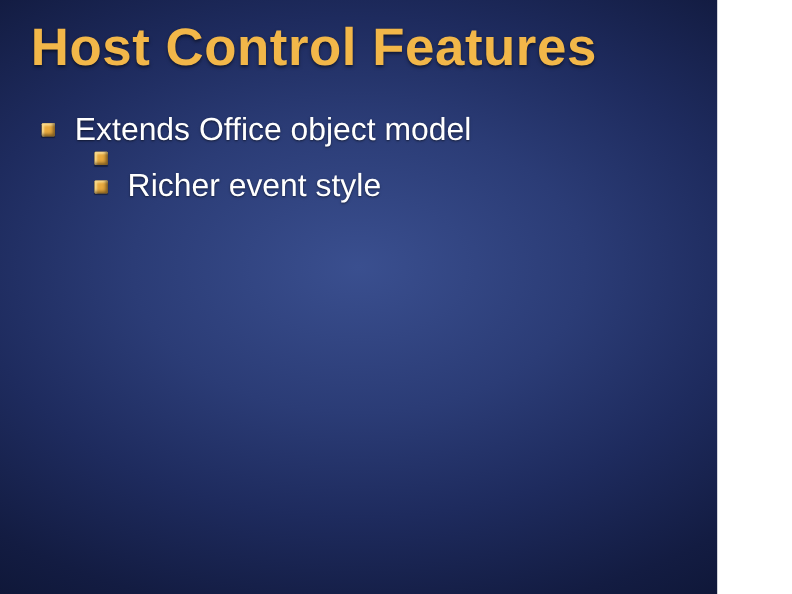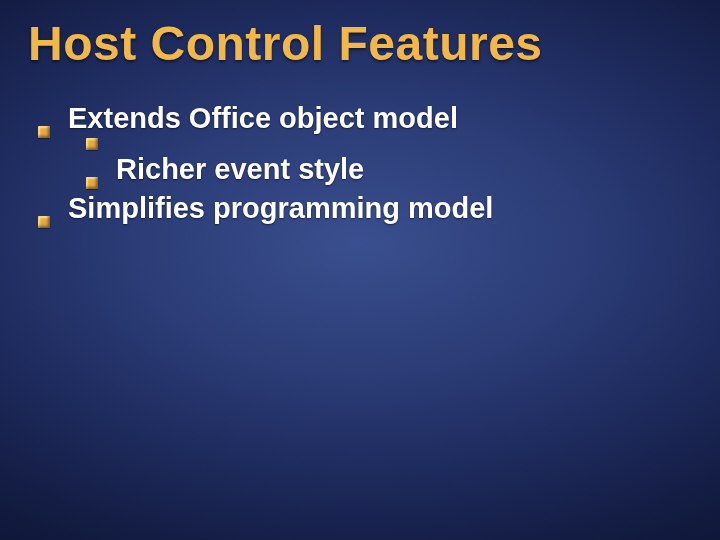--- a/index.html
+++ b/index.html
@@ -4,21 +4,21 @@
 <style>
   html, body {
     margin: 0;
     padding: 0;
     width: 720px;
     height: 540px;
     overflow: hidden;
     font-family: Arial, Helvetica, sans-serif;
   }
   .slide {
-    width: 720px;
+    width: 652px;
     height: 540px;
     background: radial-gradient(ellipse 90% 70% at 50% 45%,
       #3a4f8f 0%,
       #2b3c76 35%,
       #1e2b5e 60%,
       #131c42 85%,
       #0e1636 100%);
     box-sizing: border-box;
     padding: 18px 28px 12px 28px;
     position: relative;
@@ -33,22 +33,21 @@
     text-shadow: 0 2px 3px rgba(0,0,0,0.5);
   }
   .list {
     color: #ffffff;
     font-size: 29px;
     line-height: 1.35;
     margin-left: 10px;
   }
   .row {
     display: flex;
-    align-items: flex-end;
-    font-weight: bold;
+    align-items: center;
   }
   .row.indent {
     margin-left: 48px;
   }
   .bullet {
     display: inline-block;
     width: 12px;
     height: 12px;
     background: #e8a93d;
     border-radius: 1px;
@@ -80,20 +79,16 @@
     <div class="row indent">
       <span class="bullet"></span>
     </div>
 
     <div class="row indent">
       <span class="bullet"></span>
       <span class="txt">Richer event style</span>
     </div>
 
 
-    <div class="row">
-      <span class="bullet"></span>
-      <span class="txt">Simplifies programming model</span>
-    </div>
 
   </div>
 
 </div>
 
 </body></html>

